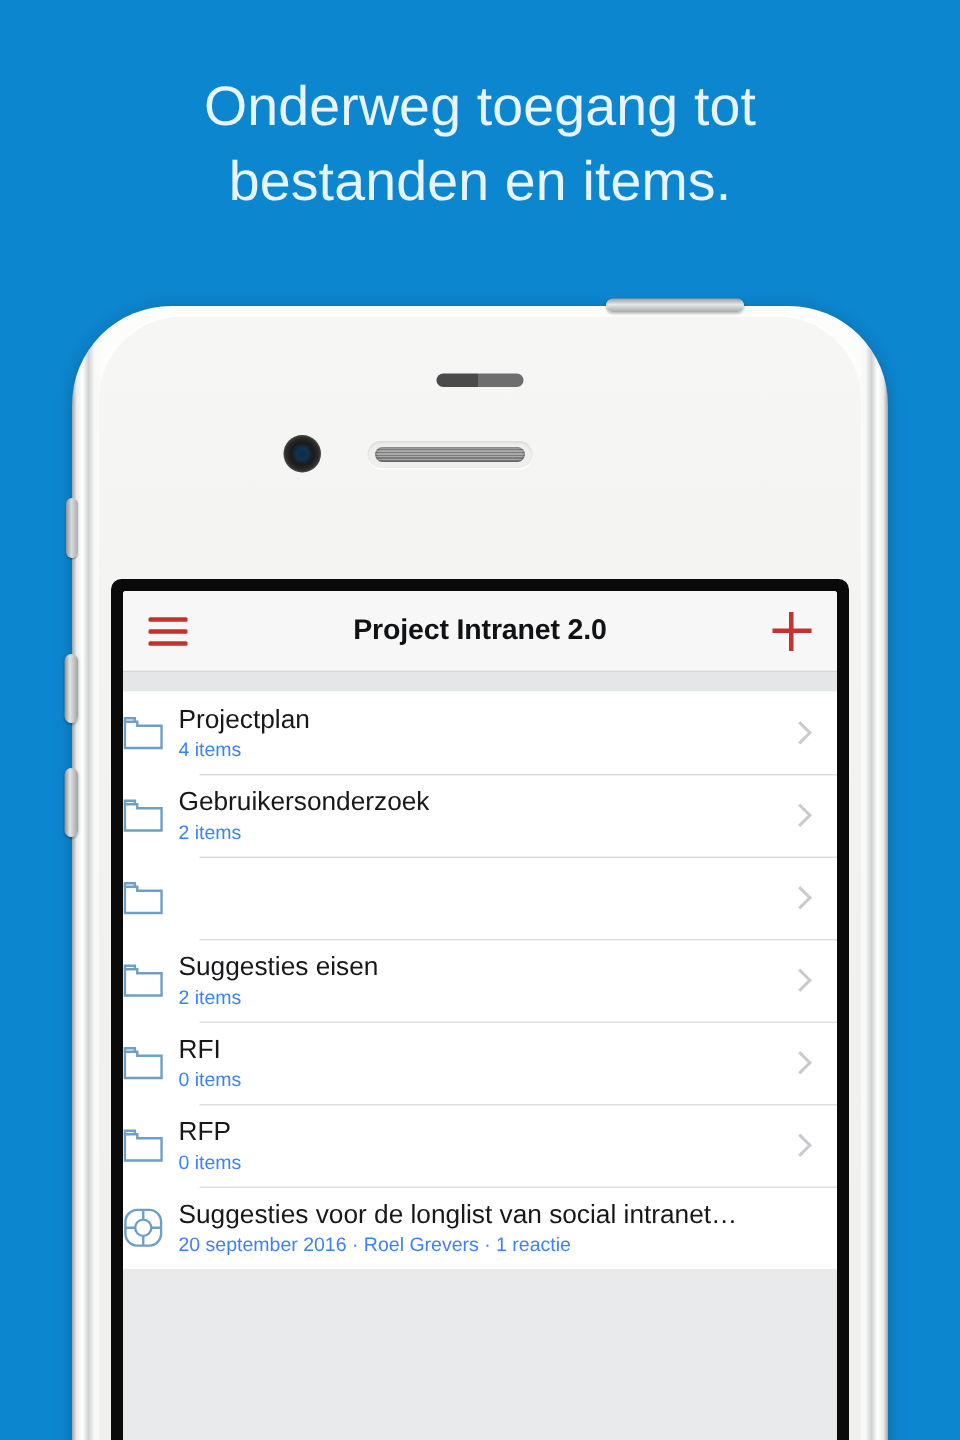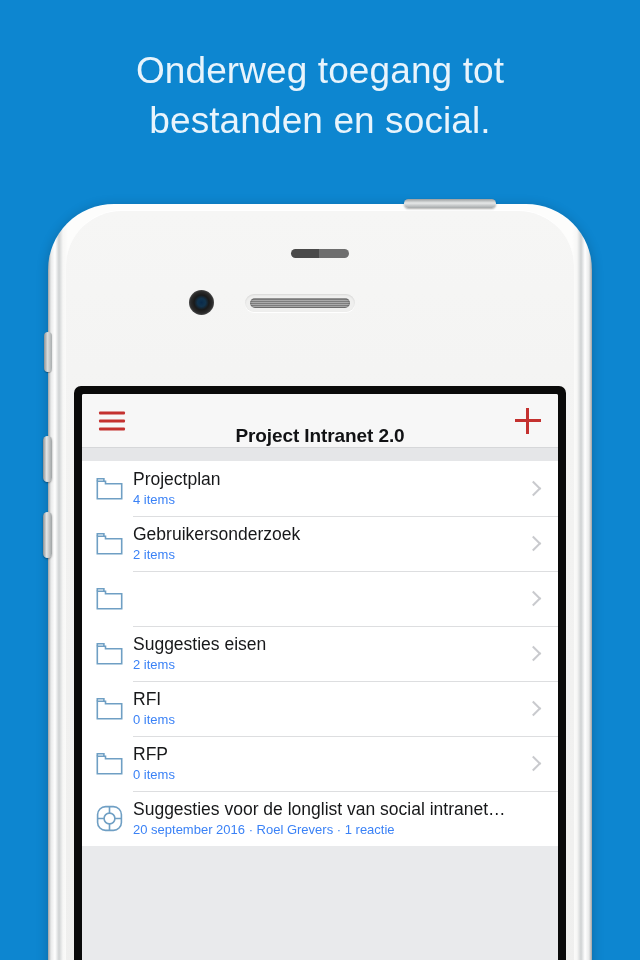--- a/index.html
+++ b/index.html
@@ -150,21 +150,21 @@
     border-radius: 2px 2px 0 0;
     overflow: hidden;
   }
 
   
   .navbar {
     position: relative;
     height: 53px;
     background: #f7f7f7;
     display: flex;
-    align-items: flex-end;
+    align-items: center;
     justify-content: center;
   }
   .nav-title {
     font-size: 19px;
     font-weight: 700;
     color: #111214;
     letter-spacing: -0.1px;
   }
   .nav-menu {
     position: absolute;
@@ -206,21 +206,20 @@
 
   
   .list {
     background: #ffffff;
   }
   .row {
     position: relative;
     display: flex;
     align-items: center;
     height: 55px;
-    padding-left: 14px;
     background: #ffffff;
     cursor: pointer;
   }
   .row + .row::before {
     content: "";
     position: absolute;
     left: 51px; right: 0; top: 0;
     height: 1px;
     background: #dddee0;
   }
@@ -272,21 +271,21 @@
     height: 200px;
   }
 
   .icon-svg { display: block; }
 </style>
 </head>
 <body>
 
 <div class="headline">
   <span>Onderweg toegang tot</span>
-  <span class="l2">bestanden en social.</span>
+  <span class="l2">bestanden en items.</span>
 </div>
 
 <div class="device">
 
   <div class="device-rim"></div>
   <div class="device-face"></div>
 
   <div class="btn-mute"></div>
   <div class="btn-volup"></div>
   <div class="btn-voldn"></div>

